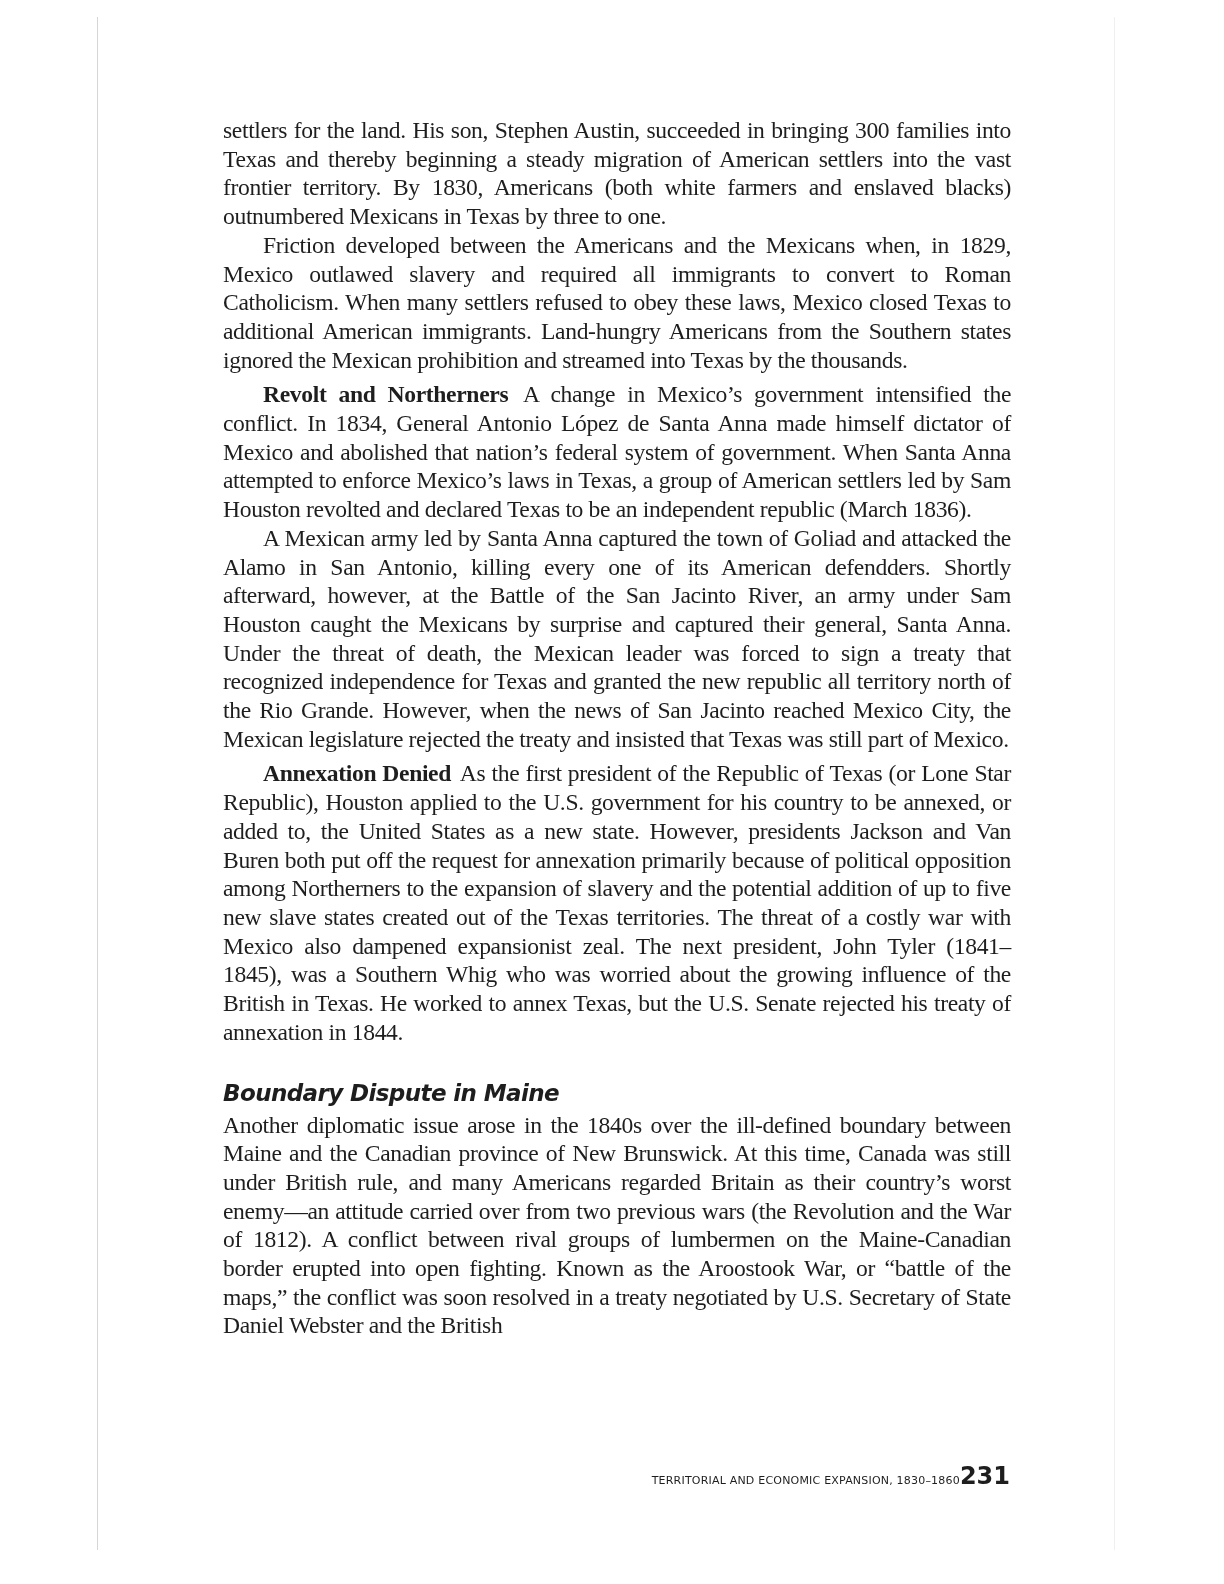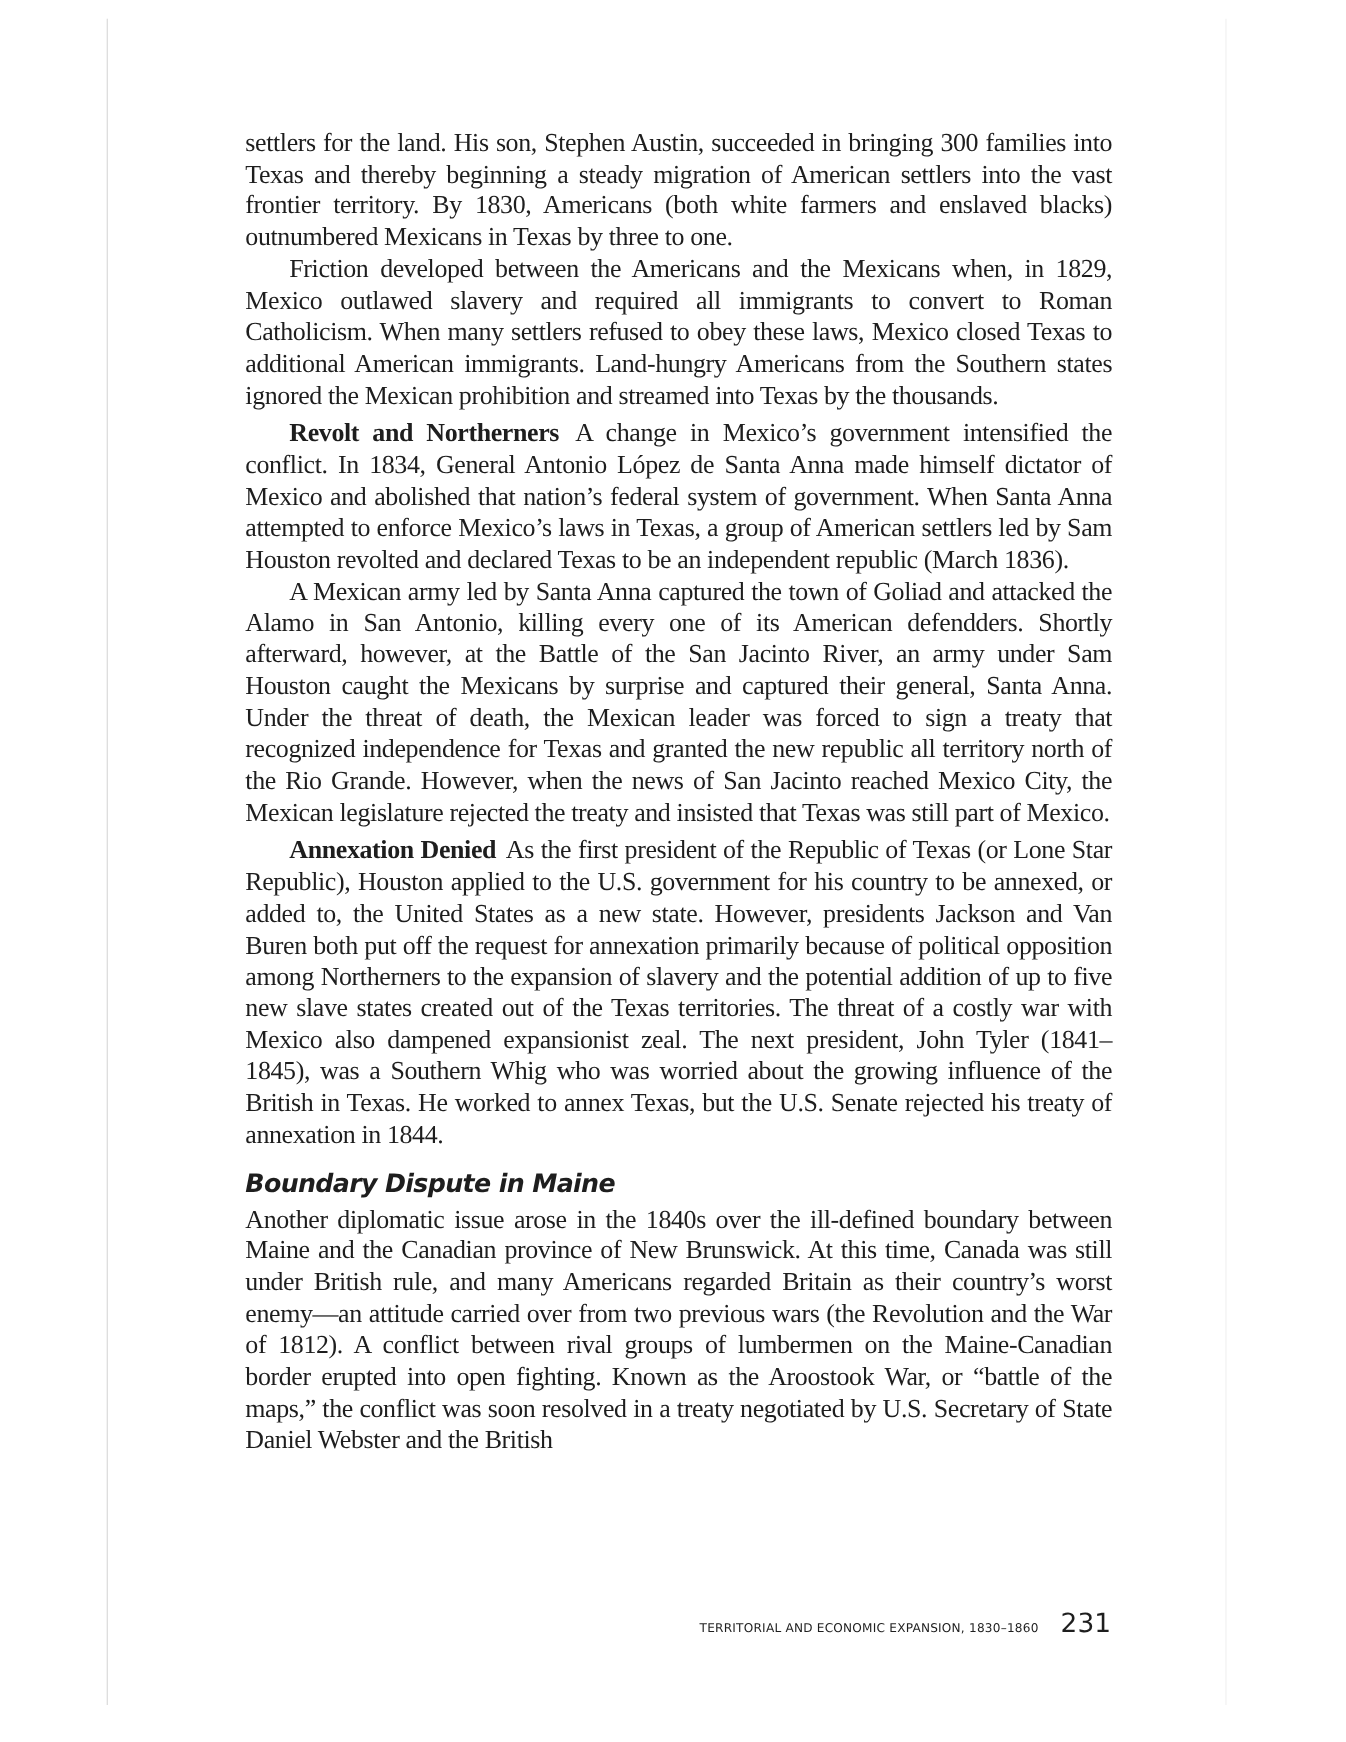--- a/index.html
+++ b/index.html
@@ -50,21 +50,21 @@
     text-indent: 40px;
   }
   .text-block p.space-before {
     margin-top: 6px;
   }
   .runin {
     font-weight: bold;
     margin-right: 4px;
   }
   h2.section-heading {
-    margin: 15px 0 3px 0;
+    margin: 31px 0 3px 0;
     font-family: "DejaVu Sans", "Liberation Sans", sans-serif;
     font-weight: bold;
     font-style: italic;
     font-size: 23px;
     line-height: 30px;
     letter-spacing: -0.6px;
     color: #1e1e1e;
   }
   .footer {
     position: absolute;
@@ -74,22 +74,21 @@
     align-items: baseline;
     font-family: "DejaVu Sans", "Liberation Sans", sans-serif;
     color: #1e1e1e;
   }
   .running-head {
     font-size: 11px;
     letter-spacing: 0.2px;
   }
   .page-number {
     font-size: 24px;
-    margin-left: 20px;
-    font-weight: 400;
+    font-weight: 700;
   }
 </style>
 </head>
 <body>
 
 <div class="edge-left"></div>
 <div class="edge-right"></div>
 
 <div class="text-block">
   <p>

